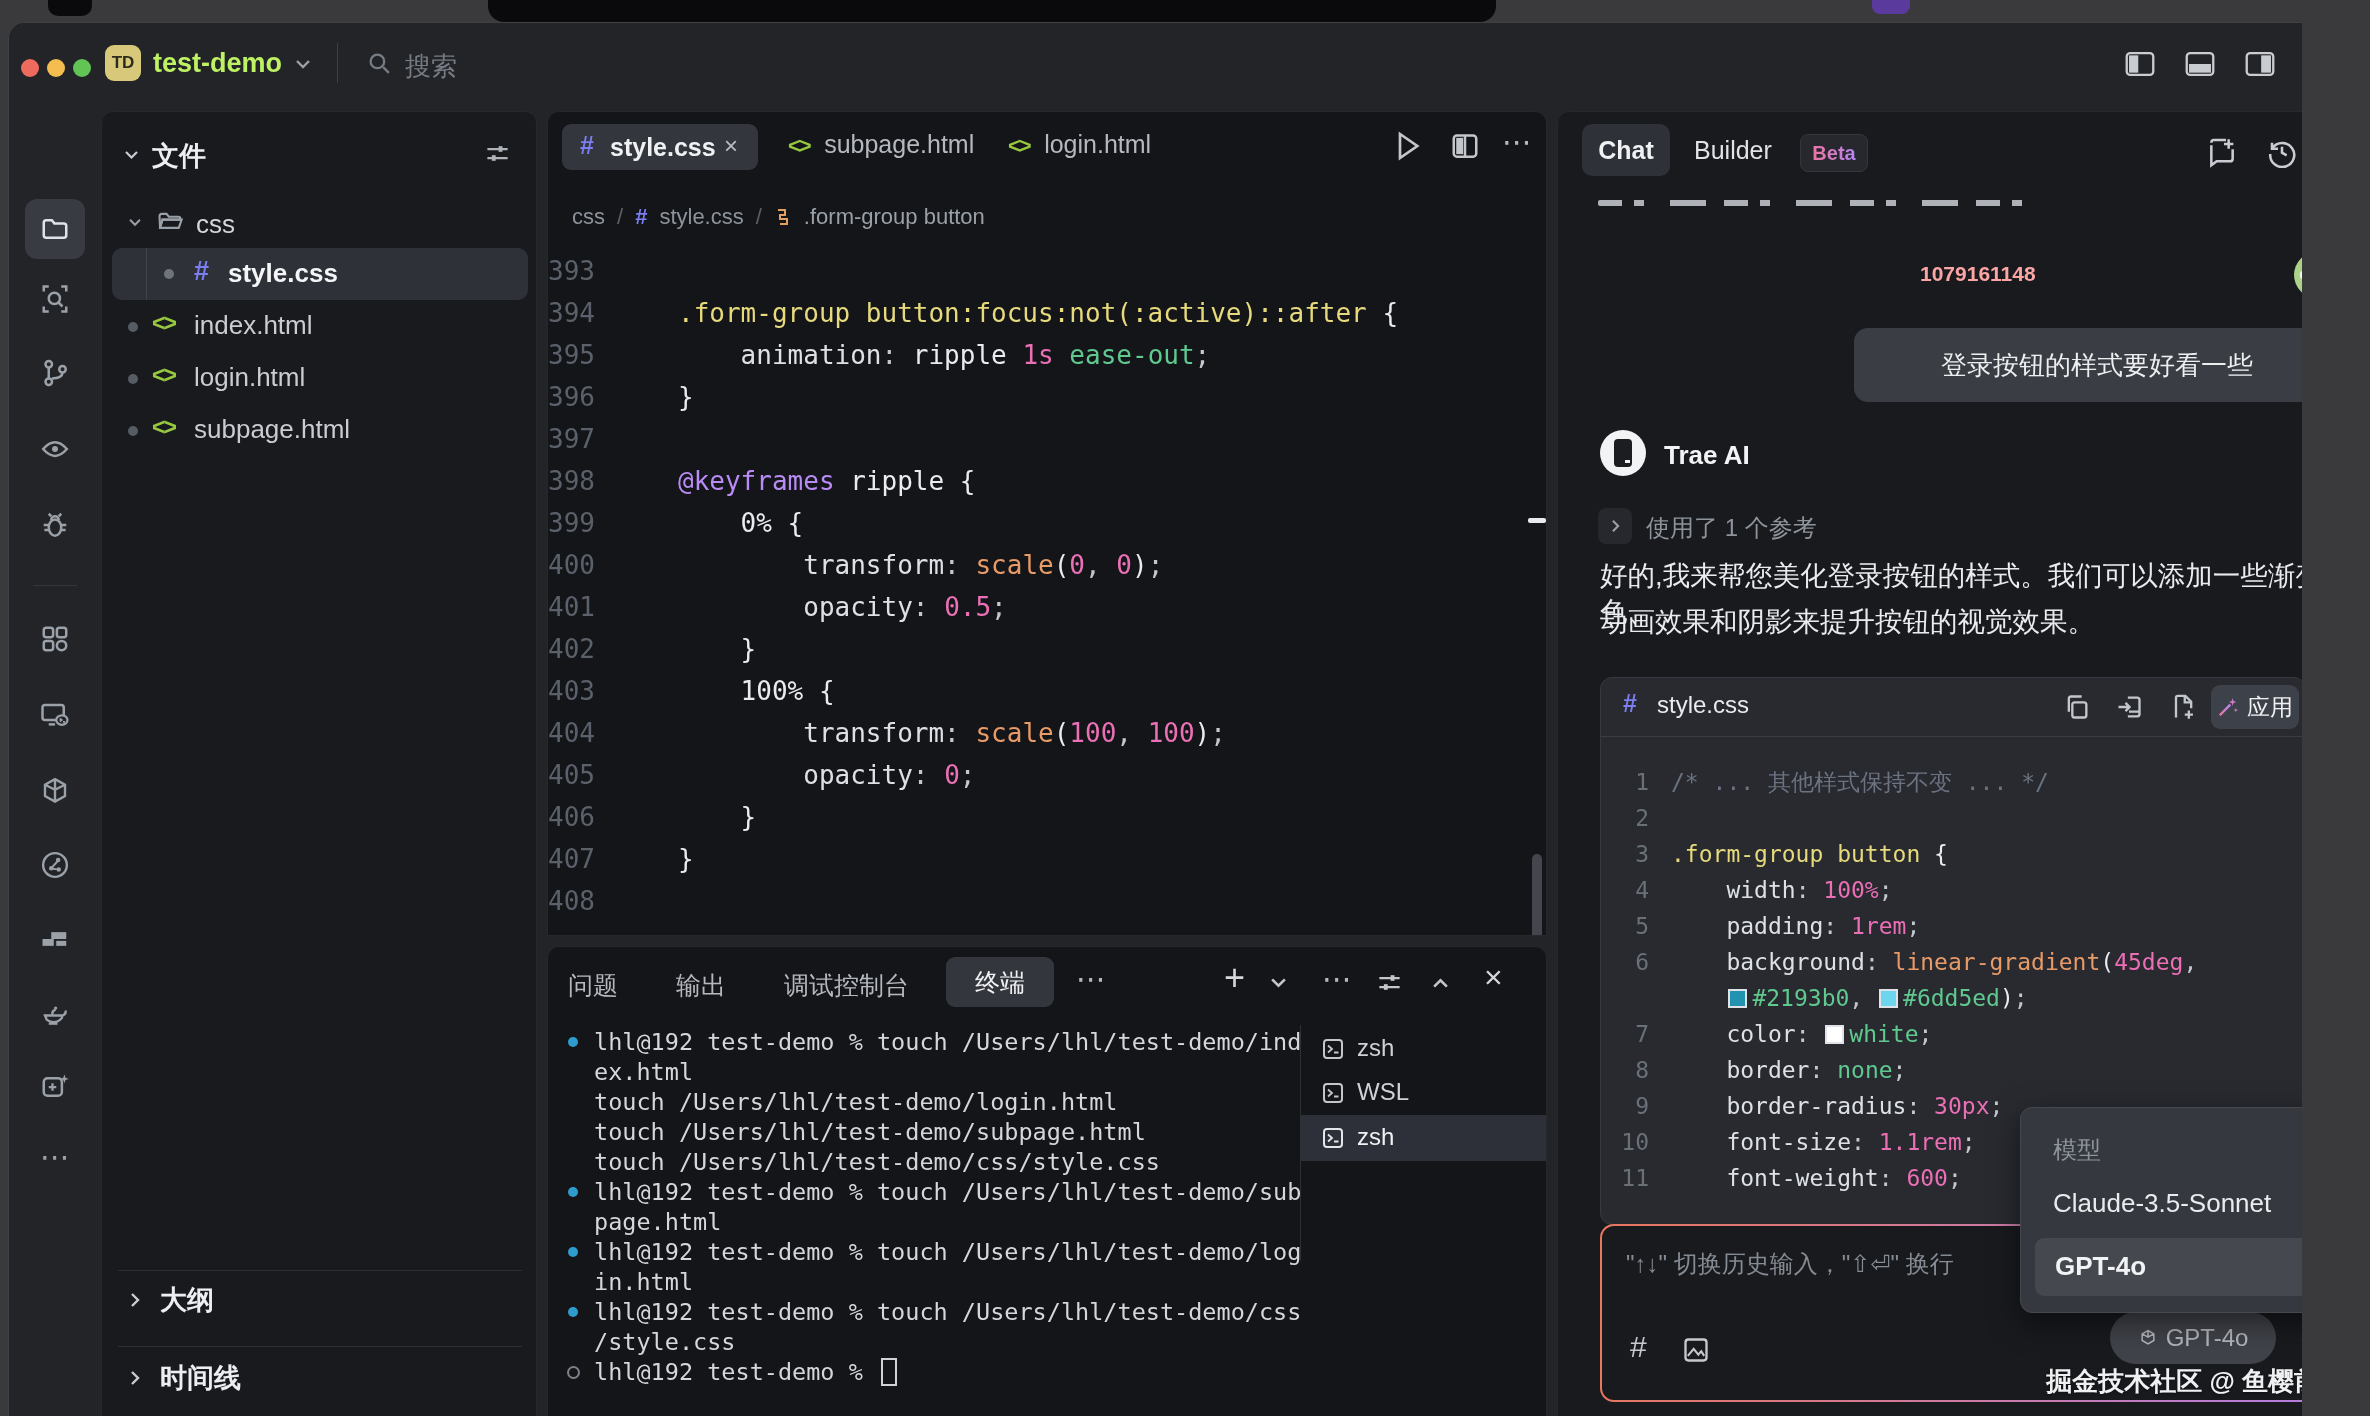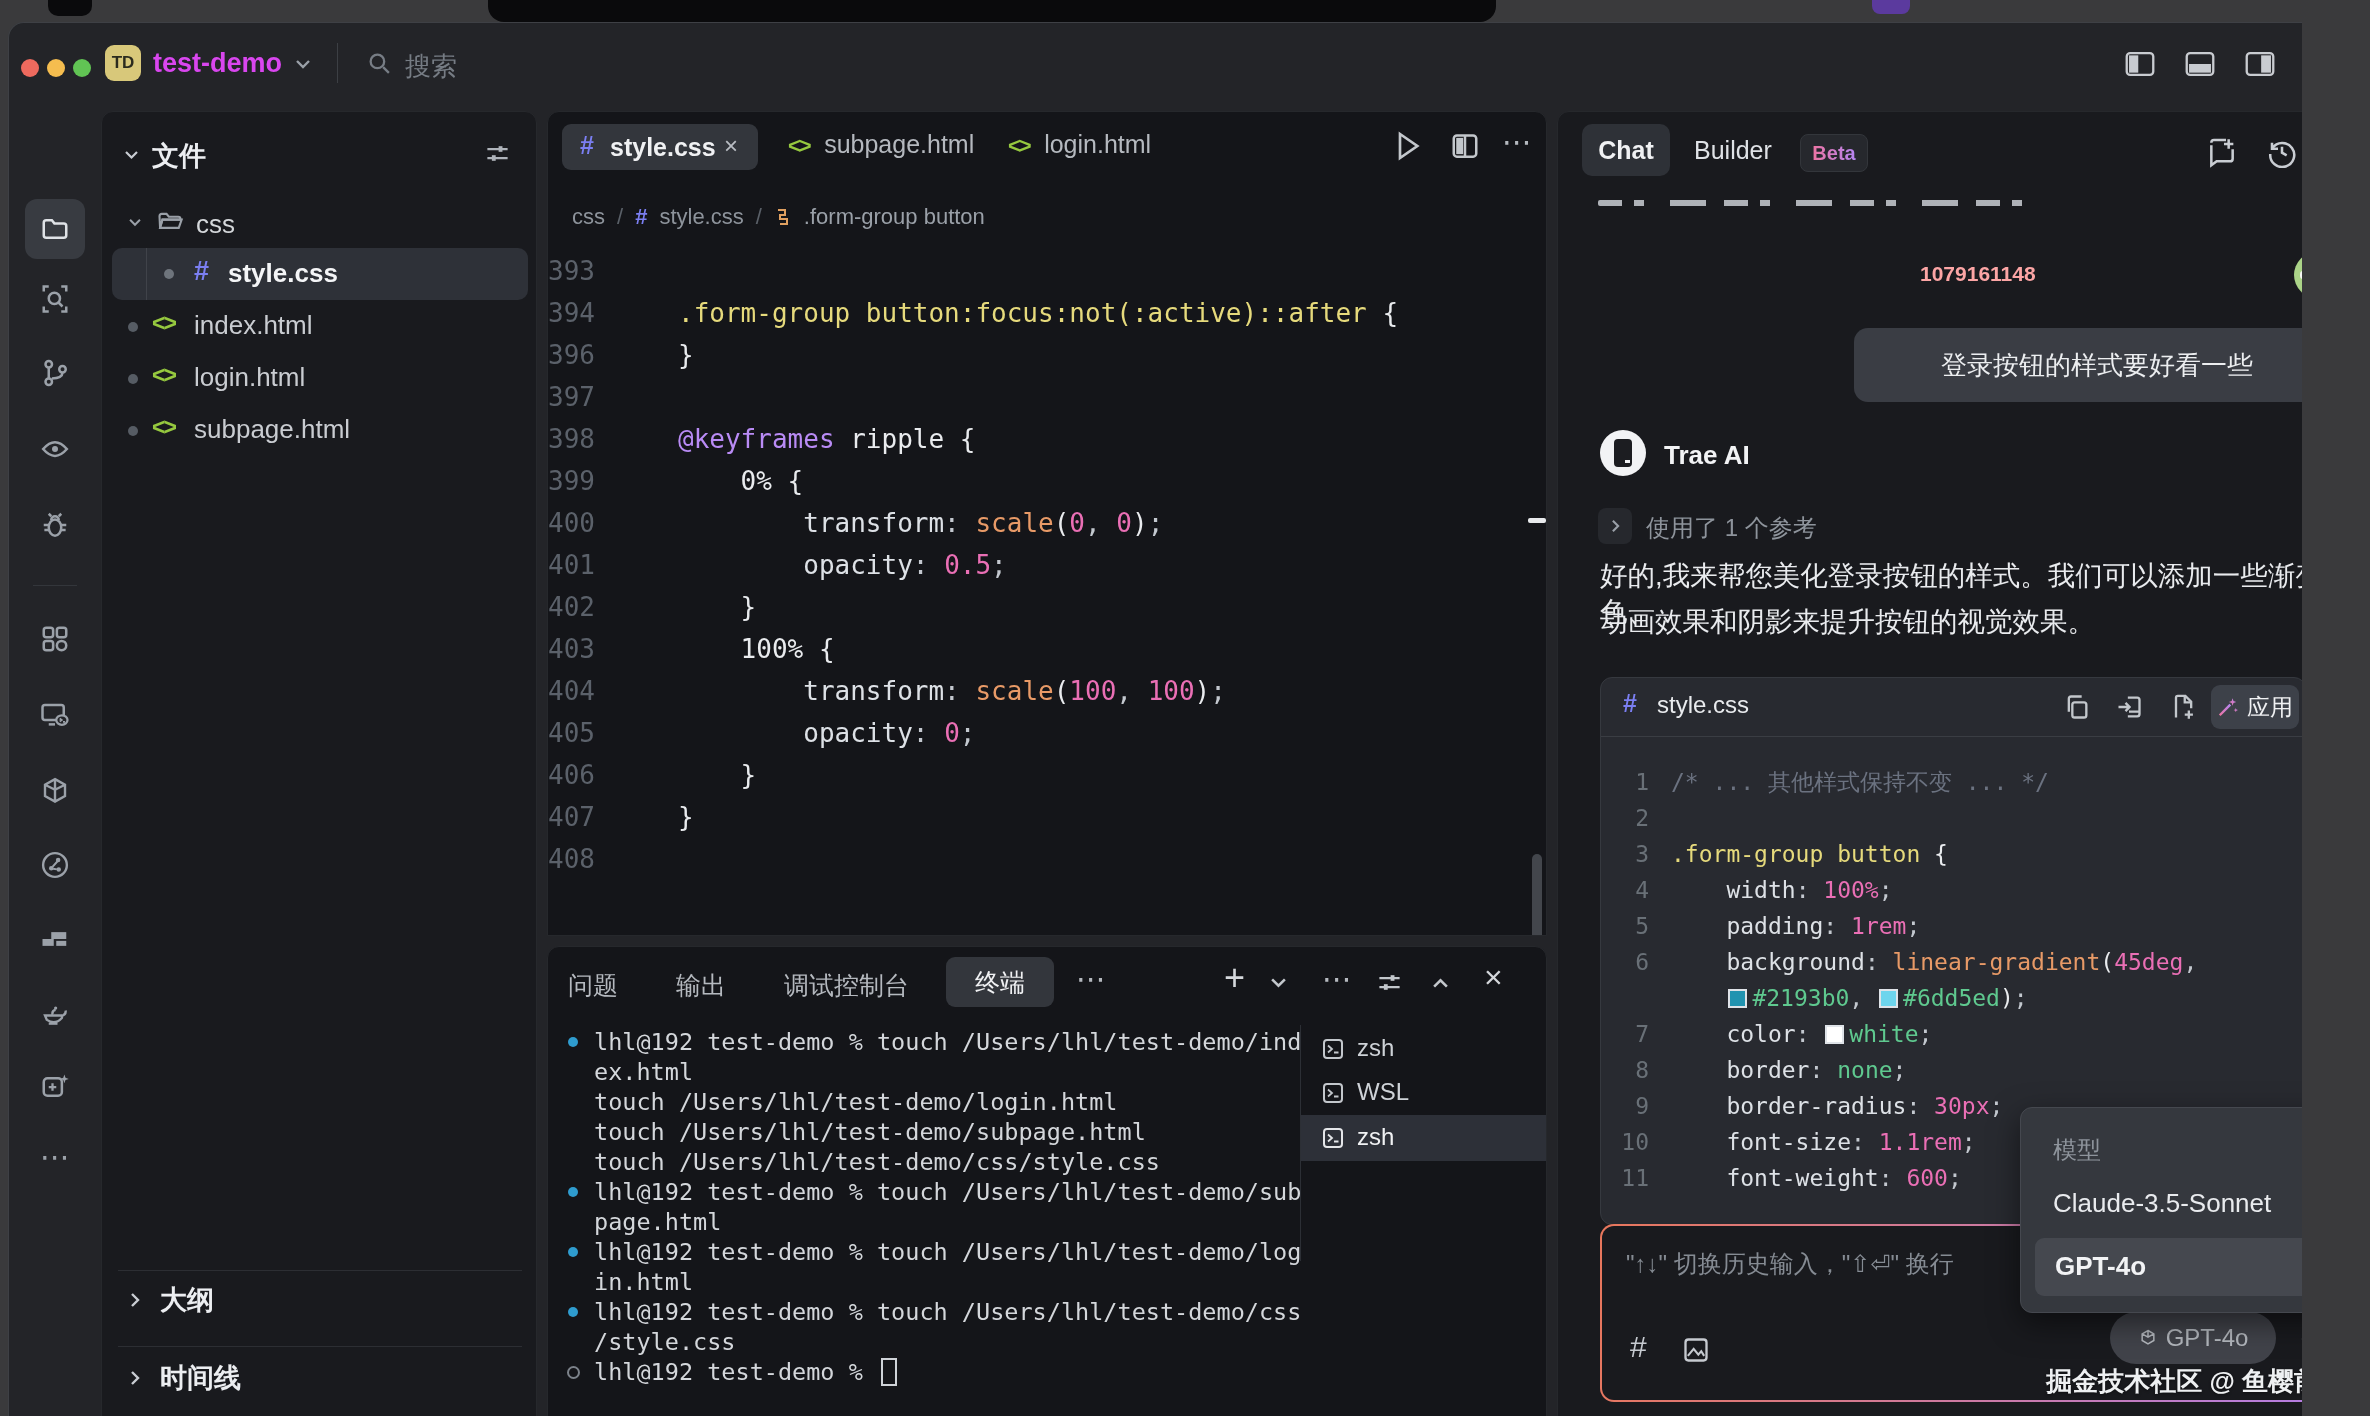--- a/index.html
+++ b/index.html
@@ -55,21 +55,21 @@
 
   <div id="window">
 
     <div class="abs" style="left:0;top:0;width:2356px;height:80px;">
       <div class="abs" style="left:12px;top:36px;display:flex;gap:8px;">
         <div class="light" style="background:#ee6a5e;"></div>
         <div class="light" style="background:#f5bd4f;"></div>
         <div class="light" style="background:#61c454;"></div>
       </div>
       <div class="abs" style="left:96px;top:22px;width:36px;height:36px;border-radius:9px;background:#d8c87a;color:#2b2b1e;font-weight:700;font-size:17px;display:flex;align-items:center;justify-content:center;">TD</div>
-      <div class="abs" style="left:144px;top:25px;font-size:27px;font-weight:600;color:#d946ef;">test-demo</div>
+      <div class="abs" style="left:144px;top:25px;font-size:27px;font-weight:600;color:#bef264;">test-demo</div>
       <svg class="abs" style="left:286px;top:36px;" width="16" height="11" viewBox="0 0 16 11">
           <path d="M2 2 l6 6 6-6" stroke="#9aa0a8" stroke-width="2.4" fill="none"></path>
         </svg>
       <div class="abs" style="left:328px;top:20px;width:1px;height:40px;background:#3c3f44;"></div>
       <svg class="abs" style="left:358px;top:28px;" width="25" height="25" viewBox="0 0 24 24">
           <circle cx="10" cy="10" r="6.5" stroke="#777d85" stroke-width="2.2" fill="none"></circle>
           <path d="M15.5 15.5 L21 21" stroke="#777d85" stroke-width="2.2"></path>
         </svg>
       <div class="abs" style="left:396px;top:26px;font-size:26px;color:#767c84;">搜索</div>
 
@@ -257,20 +257,24 @@
       </div>
 
       <div id="editor-lines" class="abs mono" style="left:0;top:138px;width:980px;">
           <div class="cl">
             <span class="ln">393</span>
             <span class="ct"></span>
           </div>
           <div class="cl">
             <span class="ln">394</span>
             <span class="ct"><span class="tk-sel">.form-group button:focus:not(:active)::after</span><span class="tk-w"> {</span></span>
+          </div>
+          <div class="cl">
+            <span class="ln">395</span>
+            <span class="ct"><span class="tk-pr">    animation</span><span class="tk-p">: </span><span class="tk-w">ripple </span><span class="tk-v">1s</span><span class="tk-w"> </span><span class="tk-g">ease-out</span><span class="tk-p">;</span></span>
           </div>
           <div class="cl">
             <span class="ln">396</span>
             <span class="ct"><span class="tk-w">}</span></span>
           </div>
           <div class="cl">
             <span class="ln">397</span>
             <span class="ct"></span>
           </div>
           <div class="cl">

